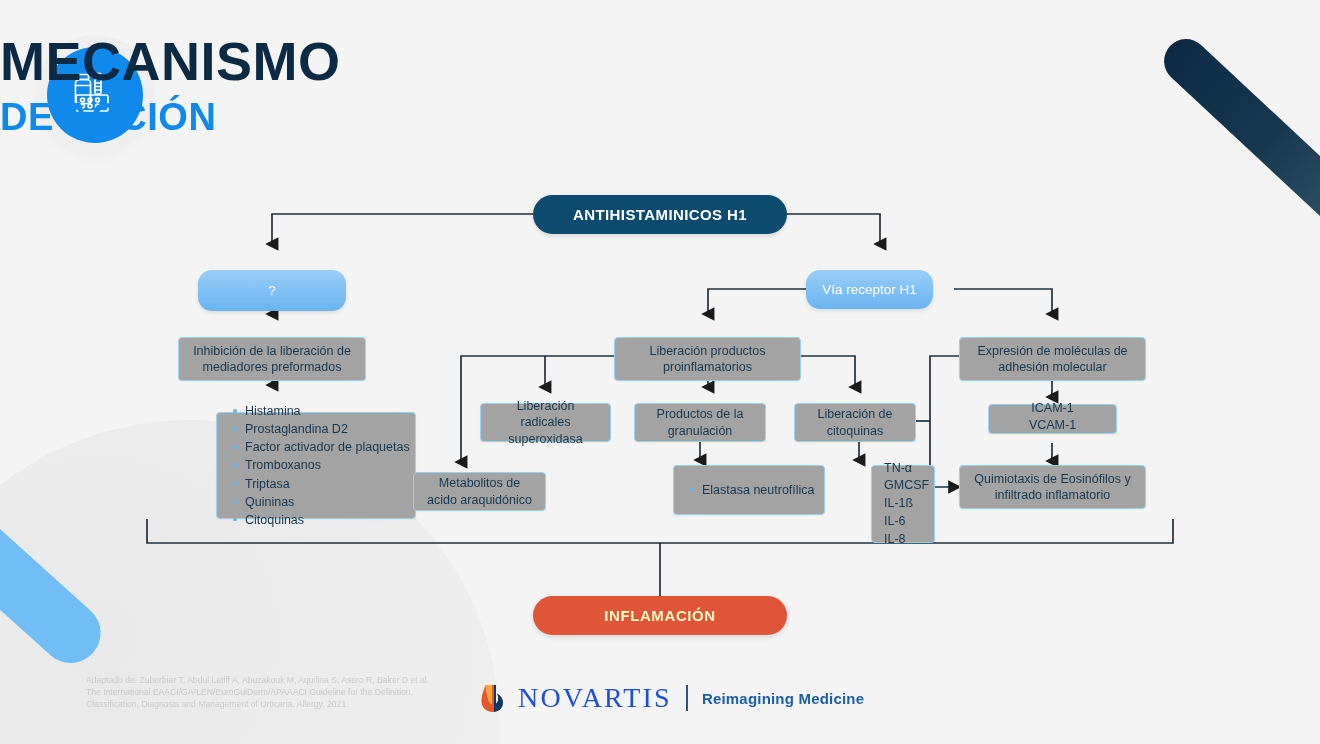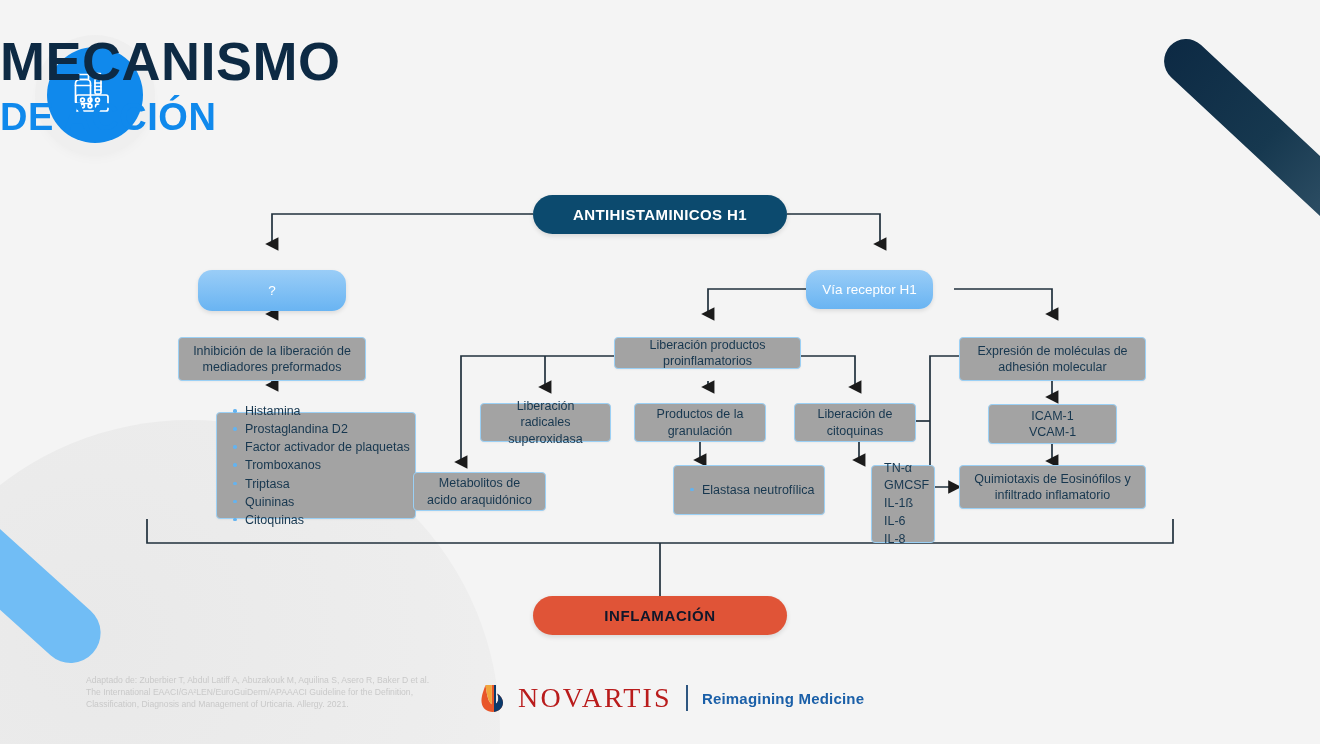--- a/index.html
+++ b/index.html
@@ -72,39 +72,39 @@
   ul.bul{margin:0;padding:0;list-style:none;}
   ul.bul li{position:relative;padding-left:12px;line-height:1.45;font-size:12.5px;}
   ul.bul li:before{
     content:"";position:absolute;left:0;top:7px;width:3.5px;height:3.5px;border-radius:50%;
     background:#63b3f0;
   }
   ul.plain{margin:0;padding:0;list-style:none;}
   ul.plain li{line-height:1.42;font-size:12.5px;text-align:left;}
 
   .pill-danger{
-    background:#e05437;color:#0f172a;border-radius:22px;
+    background:#e05437;color:#fef9c3;border-radius:22px;
     font-size:15px;font-weight:bold;letter-spacing:.6px;
     box-shadow:0 2px 5px rgba(0,0,0,.12);
   }
 
   
   .svg-lines{position:absolute;left:0;top:0;width:1320px;height:744px;pointer-events:none;}
 
   
   .citation{
     position:absolute;left:86px;top:674px;width:350px;
     font-size:8.6px;line-height:1.42;color:#c9c9c9;
   }
   .novartis{
     position:absolute;left:478px;top:681px;display:flex;align-items:center;gap:10px;
   }
   .nov-word{
     font-family:"Liberation Serif","DejaVu Serif",serif;
-    font-size:28px;letter-spacing:2.2px;color:#b91c1c;line-height:1;
+    font-size:28px;letter-spacing:2.2px;color:#1d4ed8;line-height:1;
   }
   .nov-div{width:2px;height:26px;background:#0a3a6b;opacity:.85;margin:0 4px;}
   .nov-tag{font-size:15px;font-weight:bold;color:#1a5fa8;letter-spacing:.2px;}
 </style>
 </head>
 <body>
 
 <div id="stage">
 
   <div class="bg-watermark"></div>
@@ -208,21 +208,21 @@
         <li>Quininas</li>
         <li>Citoquinas</li>
       </ul>
     </div>
   </div>
 
   <div class="node pill-soft" style="left:806px;top:270px;width:127px;height:39px;">
     <span>Vía receptor H1</span>
   </div>
 
-  <div class="node box" style="left:614px;top:337px;width:187px;height:32px;">
+  <div class="node box" style="left:614px;top:337px;width:187px;height:44px;">
     <div class="inner">Liberación productos proinflamatorios</div>
   </div>
 
   <div class="node box" style="left:959px;top:337px;width:187px;height:44px;">
     <div class="inner">Expresión de moléculas de adhesión molecular</div>
   </div>
 
   <div class="node box" style="left:480px;top:403px;width:131px;height:39px;">
     <div class="inner">Liberación radicales superoxidasa</div>
   </div>
@@ -252,21 +252,21 @@
       <ul class="plain">
         <li>TN-α</li>
         <li>GMCSF</li>
         <li>IL-1ß</li>
         <li>IL-6</li>
         <li>IL-8</li>
       </ul>
     </div>
   </div>
 
-  <div class="node box" style="left:988px;top:404px;width:129px;height:40px;">
+  <div class="node box" style="left:988px;top:404px;width:129px;height:30px;align-items:flex-end;">
     <div class="inner">
       <div>ICAM-1</div>
       <div>VCAM-1</div>
     </div>
   </div>
 
   <div class="node box" style="left:959px;top:465px;width:187px;height:44px;">
     <div class="inner">Quimiotaxis de Eosinófilos y infiltrado inflamatorio</div>
   </div>
 

